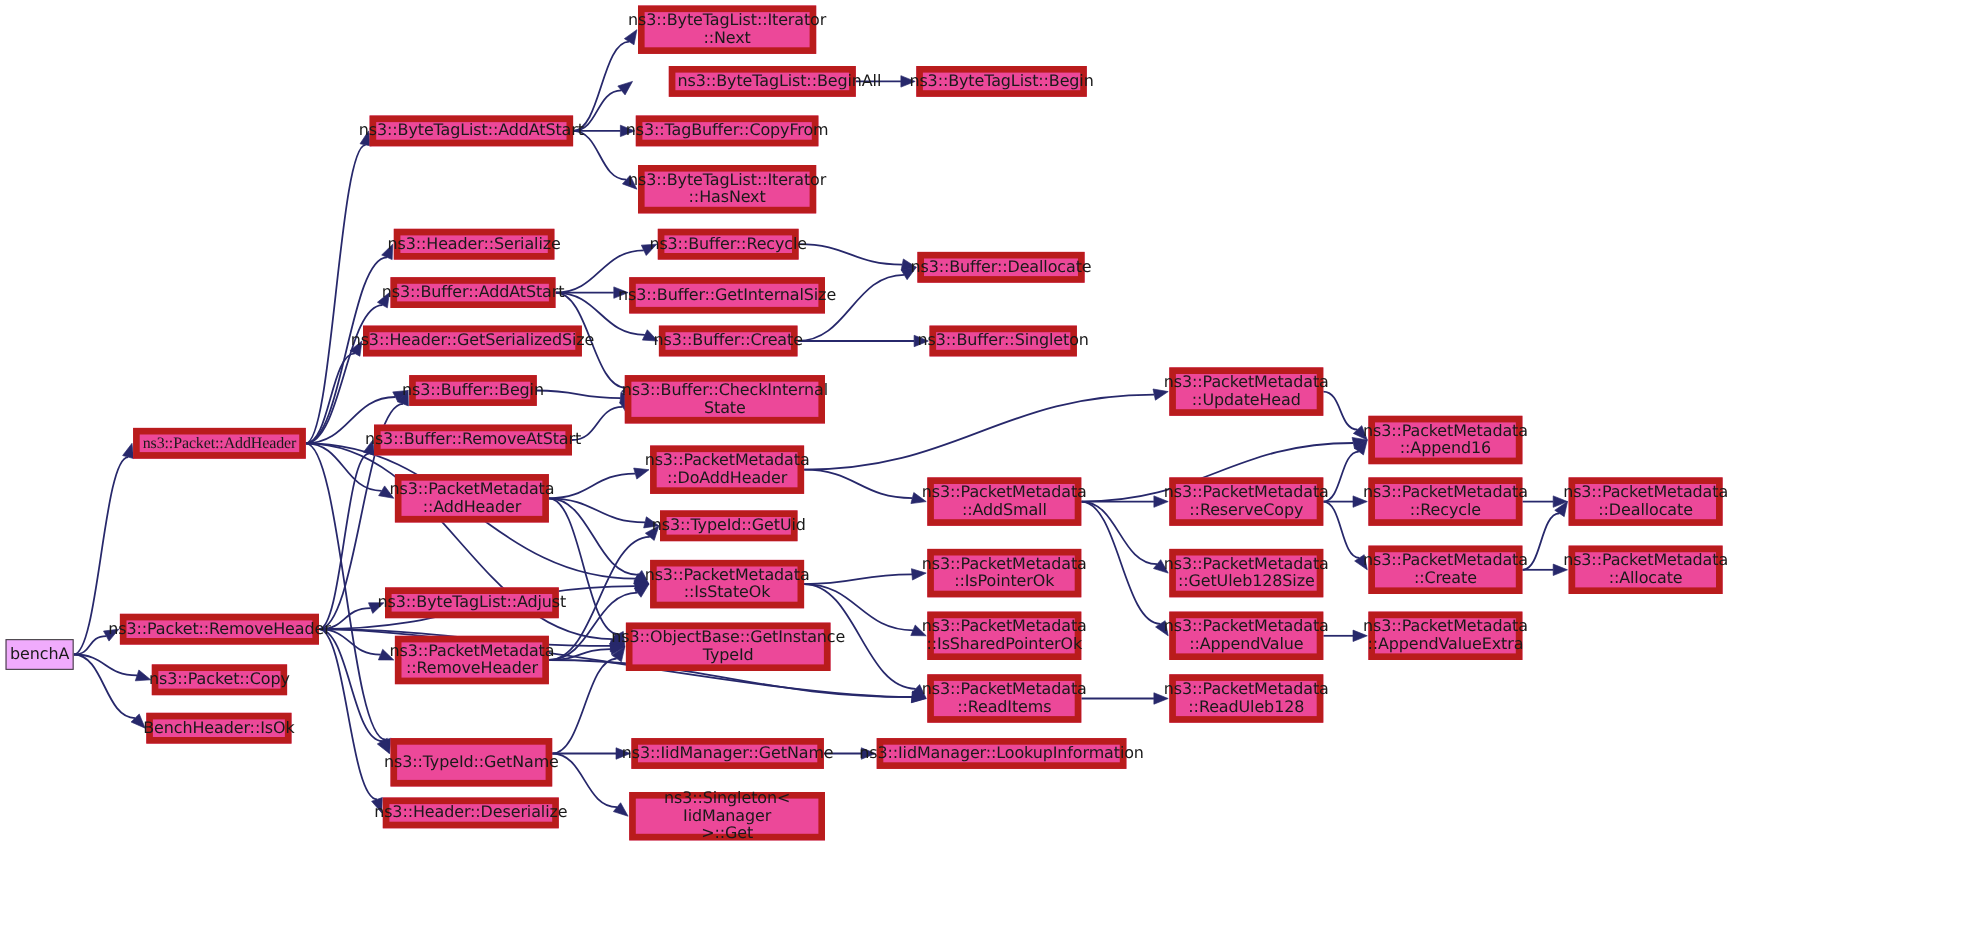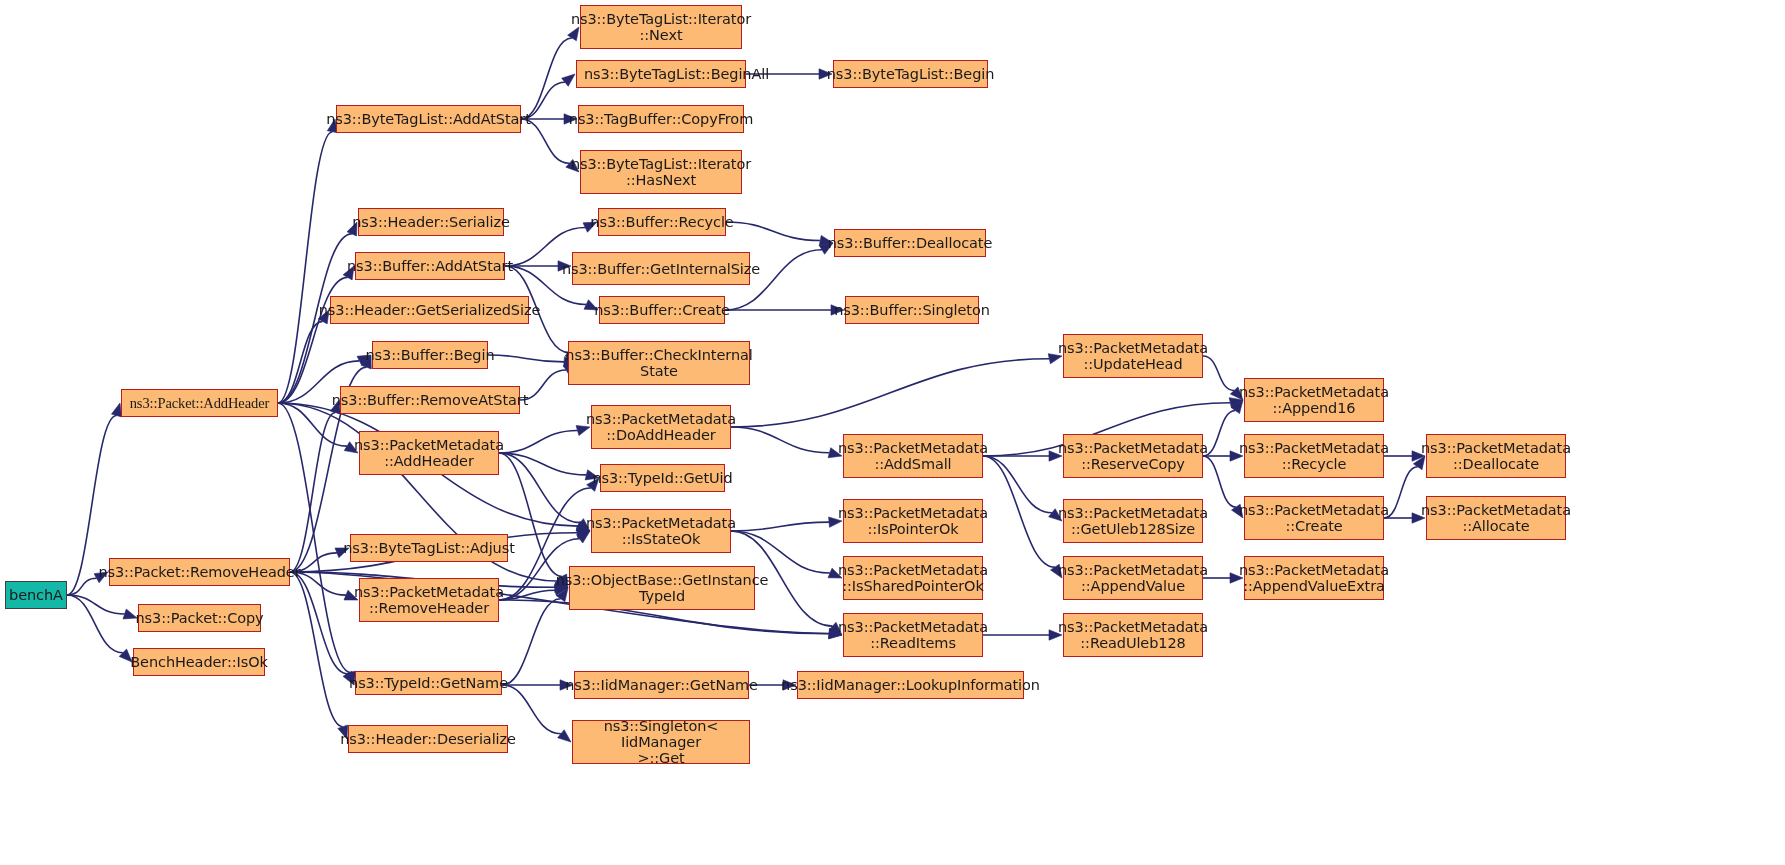--- a/index.html
+++ b/index.html
@@ -1,20 +1,20 @@
 <!DOCTYPE html>
 <html><head>
 <meta charset="utf-8">
 <style>
   html,body{margin:0;padding:0;background:#ffffff;}
   #canvas{position:relative;width:1785px;height:865px;background:#ffffff;
           font-family:"DejaVu Sans","Liberation Sans",sans-serif;overflow:hidden;}
   svg.edges{position:absolute;left:0;top:0;width:1785px;height:865px;pointer-events:none;}
-  .node{position:absolute;box-sizing:border-box;border:1px solid #b91c1c;
-        background:#fdba74;display:flex;align-items:center;justify-content:center;
+  .node{position:absolute;box-sizing:border-box;border:6px solid #b91c1c;
+        background:#ec4899;display:flex;align-items:center;justify-content:center;
         text-align:center;color:#1a1a1a;font-size:14.5px;line-height:16px;
         white-space:pre-line;letter-spacing:-0.1px;}
   .node.root{background:#bfbfbf;border:1px solid #404040;}
 </style>
 </head>
 <body>
 
 <div id="canvas">
   <svg class="edges" id="edge-layer" viewBox="0 0 1785 865" xmlns="http://www.w3.org/2000/svg">
       <g>
@@ -276,41 +276,41 @@
       <g>
         <path d="M1203,578 C1220.22,578 1212.78,578 1230,578" fill="none" stroke="#27286b" stroke-width="1.6"></path>
         <polygon points="1243,578 1230,583.2 1230,572.8" fill="#27286b" stroke="#27286b" stroke-width="0.6"></polygon>
       </g>
       <g>
         <path d="M983,635 C1016.6,635 1015.4,635 1049,635" fill="none" stroke="#27286b" stroke-width="1.6"></path>
         <polygon points="1062,635 1049,640.2 1049,629.8" fill="#27286b" stroke="#27286b" stroke-width="0.6"></polygon>
       </g>
     </svg>
   <div id="node-layer">
-      <div class="node root" style="left: 5px; top: 581px; width: 62px; height: 28px; background: #14b8a6;">benchA</div>
+      <div class="node root" style="left: 5px; top: 581px; width: 62px; height: 28px; background: #f0abfc;">benchA</div>
       <div class="node" style="left: 121px; top: 389px; width: 157px; height: 28px; font-family: Liberation Serif, serif;">ns3::Packet::AddHeader</div>
       <div class="node" style="left: 109px; top: 558px; width: 181px; height: 28px;">ns3::Packet::RemoveHeader</div>
       <div class="node" style="left: 138px; top: 604px; width: 123px; height: 28px;">ns3::Packet::Copy</div>
       <div class="node" style="left: 133px; top: 648px; width: 132px; height: 28px;">BenchHeader::IsOk</div>
       <div class="node" style="left: 336px; top: 105px; width: 185px; height: 28px;">ns3::ByteTagList::AddAtStart</div>
       <div class="node" style="left: 358px; top: 208px; width: 146px; height: 28px;">ns3::Header::Serialize</div>
       <div class="node" style="left: 355px; top: 252px; width: 150px; height: 28px;">ns3::Buffer::AddAtStart</div>
       <div class="node" style="left: 330px; top: 296px; width: 199px; height: 28px;">ns3::Header::GetSerializedSize</div>
       <div class="node" style="left: 372px; top: 341px; width: 116px; height: 28px;">ns3::Buffer::Begin</div>
       <div class="node" style="left: 340px; top: 386px; width: 180px; height: 28px;">ns3::Buffer::RemoveAtStart</div>
       <div class="node" style="left: 359px; top: 431px; width: 140px; height: 44px;">ns3::PacketMetadata
 ::AddHeader</div>
       <div class="node" style="left: 350px; top: 534px; width: 158px; height: 28px;">ns3::ByteTagList::Adjust</div>
       <div class="node" style="left: 359px; top: 578px; width: 140px; height: 44px;">ns3::PacketMetadata
 ::RemoveHeader</div>
-      <div class="node" style="left: 355px; top: 671px; width: 147px; height: 24px;">ns3::TypeId::GetName</div>
+      <div class="node" style="left: 355px; top: 671px; width: 147px; height: 44px;">ns3::TypeId::GetName</div>
       <div class="node" style="left: 348px; top: 725px; width: 160px; height: 28px;">ns3::Header::Deserialize</div>
       <div class="node" style="left: 580px; top: 5px; width: 162px; height: 44px;">ns3::ByteTagList::Iterator
 ::Next</div>
-      <div class="node" style="left: 576px; top: 60px; width: 170px; height: 28px; padding-left: 31px;">ns3::ByteTagList::BeginAll</div>
+      <div class="node" style="left: 608px; top: 60px; width: 170px; height: 28px; padding-left: 31px;">ns3::ByteTagList::BeginAll</div>
       <div class="node" style="left: 578px; top: 105px; width: 166px; height: 28px;">ns3::TagBuffer::CopyFrom</div>
       <div class="node" style="left: 580px; top: 150px; width: 162px; height: 44px;">ns3::ByteTagList::Iterator
 ::HasNext</div>
       <div class="node" style="left: 598px; top: 208px; width: 128px; height: 28px;">ns3::Buffer::Recycle</div>
       <div class="node" style="left: 572px; top: 252px; width: 178px; height: 33px;">ns3::Buffer::GetInternalSize</div>
       <div class="node" style="left: 599px; top: 296px; width: 126px; height: 28px;">ns3::Buffer::Create</div>
       <div class="node" style="left: 568px; top: 341px; width: 182px; height: 44px;">ns3::Buffer::CheckInternal
 State</div>
       <div class="node" style="left: 591px; top: 405px; width: 140px; height: 44px;">ns3::PacketMetadata
 ::DoAddHeader</div>

